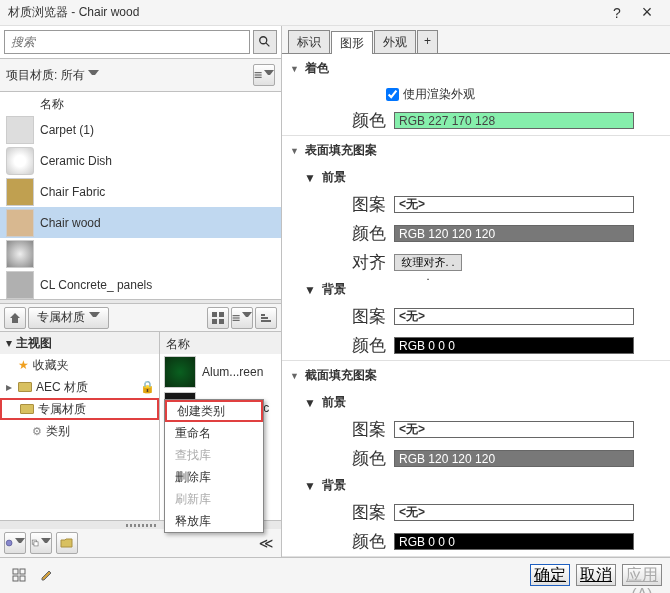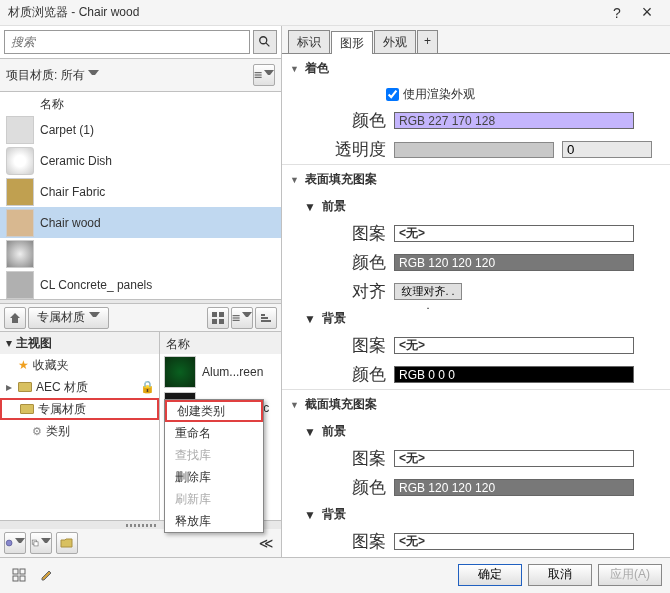--- a/index.html
+++ b/index.html
@@ -64,30 +64,30 @@
 .props { flex: 1; overflow: auto; background: #fff; }
 .section { border-bottom: 1px solid #e0e0e0; }
 .sec-hdr { display: flex; align-items: center; padding: 6px 8px; gap: 6px; font-weight: bold; font-size: 12px; }
 .sec-hdr .tw { color: #666; font-size: 9px; }
 .sub-hdr { display: flex; align-items: center; padding: 4px 8px 4px 22px; gap: 6px; font-weight: bold; font-size: 12px; }
 .prop-row { display: flex; align-items: center; padding: 3px 8px 3px 8px; gap: 8px; }
 .prop-lbl { width: 96px; text-align: right; font-size: 17px; }
 .chk-row { padding: 3px 8px 3px 104px; display: flex; align-items: center; gap: 4px; }
 .color-swatch { height: 17px; border: 1px solid #666; }
 .swatch-wide { width: 240px; }
-.color-orange { background: #c4b5fd; }
+.color-orange { background: #86efac; }
 .color-gray120 { background: #787878; }
 .color-black { background: #000; }
 .slider-bar { flex: 1; height: 16px; background: #c8c8c8; border: 1px solid #888; max-width: 160px; }
 .num-box { width: 90px; height: 17px; border: 1px solid #888; padding: 0 4px; background: #e8e8e8; }
 .pattern-box { flex: 1; height: 17px; border: 1px solid #666; padding: 0 4px; background: #fff; max-width: 240px; display: flex; align-items: center; font-weight: bold; }
 .align-btn { width: 68px; height: 17px; border: 1px solid #888; background: #e0e0e0; padding: 0 4px; font-size: 11px; }
 .footer { height: 34px; border-top: 1px solid #c0c0c0; display: flex; align-items: center; padding: 0 8px; gap: 6px; background: #f5f5f5; }
 .footer .sp { flex: 1; }
-.fbtn { width: 64px; height: 22px; border: 1px solid #888; background: linear-gradient(#fff, #e0e0e0); font-size: 12px; cursor: pointer; }
+.fbtn { width: 40px; height: 22px; border: 1px solid #888; background: linear-gradient(#fff, #e0e0e0); font-size: 16px; cursor: pointer; text-decoration: underline; }
 .fbtn.primary { border: 1px solid #2060c0; }
 .fbtn.disabled { color: #aaa; }
 .ibtn { width: 22px; height: 22px; display: flex; align-items: center; justify-content: center; cursor: pointer; font-size: 14px; }
 svg.ic { width: 14px; height: 14px; }
 </style>
 </head>
 <body>
 
 <div class="titlebar">
   <span class="title">材质浏览器 - Chair wood</span>
@@ -270,25 +270,20 @@
             <span>着色</span>
           </div>
         <div class="chk-row">
             <input type="checkbox" checked="" style="">
             <span>使用渲染外观</span>
           </div>
         <div class="prop-row">
             <span class="prop-lbl">颜色</span>
             <div class="color-swatch swatch-wide color-orange" style="color:#444;padding:1px 4px"><span>RGB 227 170 128</span></div>
           </div>
-        <div class="prop-row">
-            <span class="prop-lbl">透明度</span>
-            <div class="slider-bar"></div>
-            <input class="num-box" value="0" style="">
-          </div>
       </div>
 
       <div class="section">
         <div class="sec-hdr">
             <span class="tw">▼</span>
             <span>表面填充图案</span>
           </div>
         <div class="sub-hdr">
             <span class="tw">▼</span>
             <span>前景</span>

